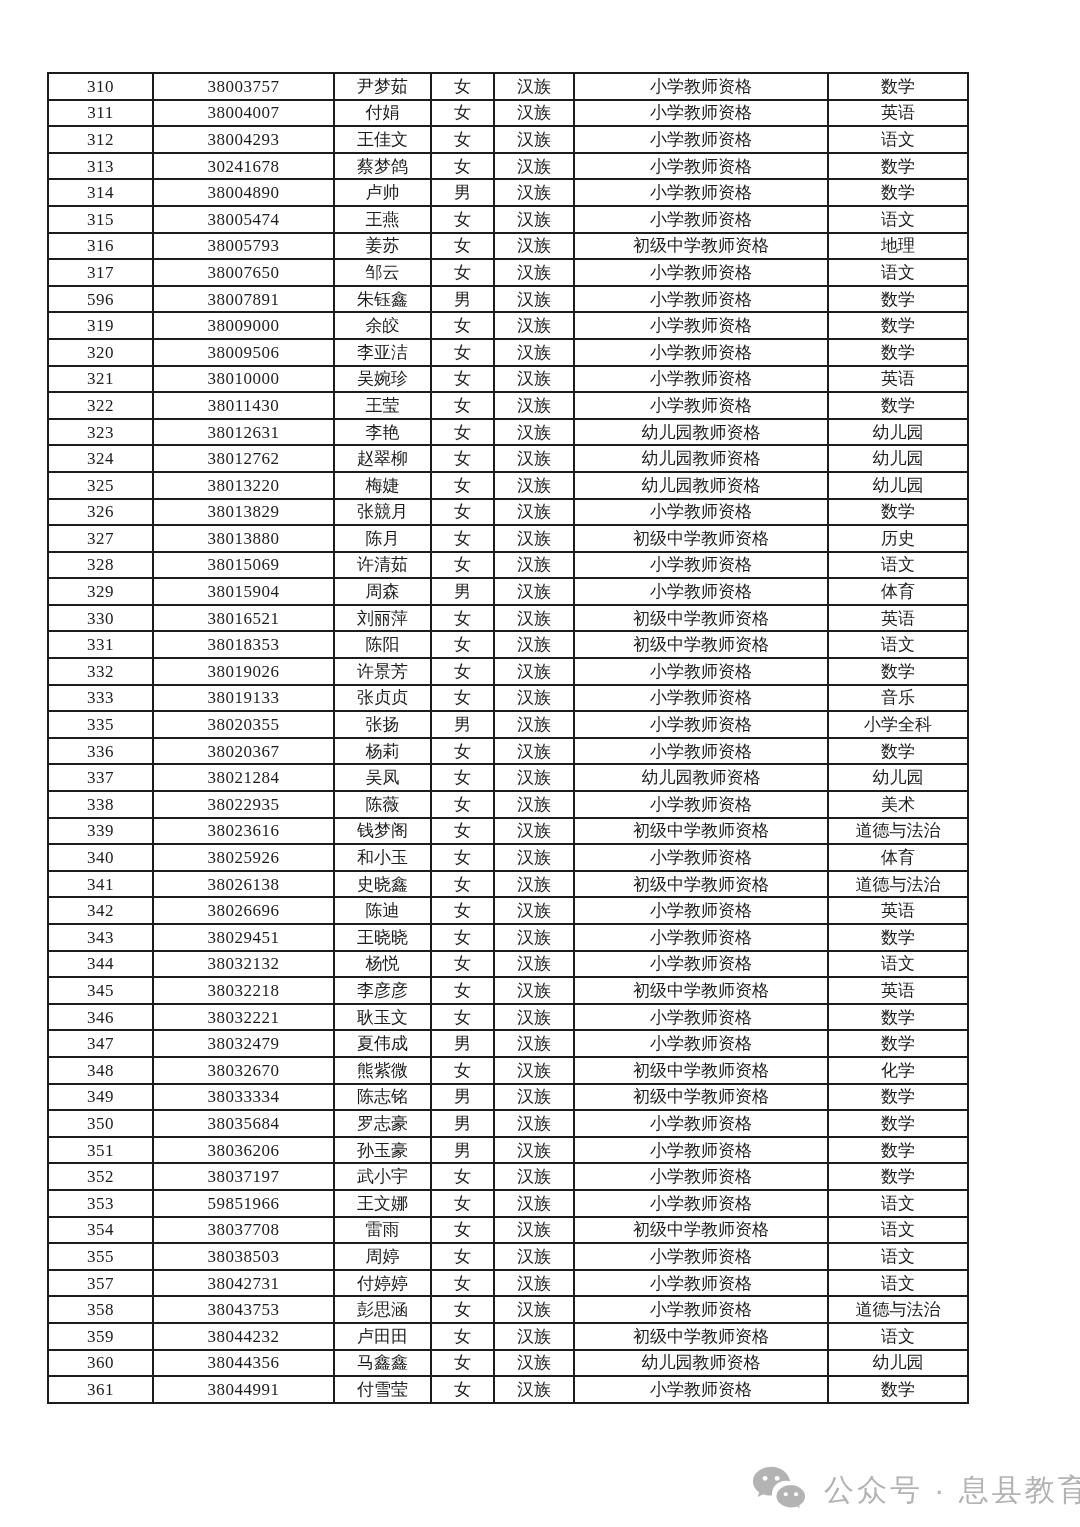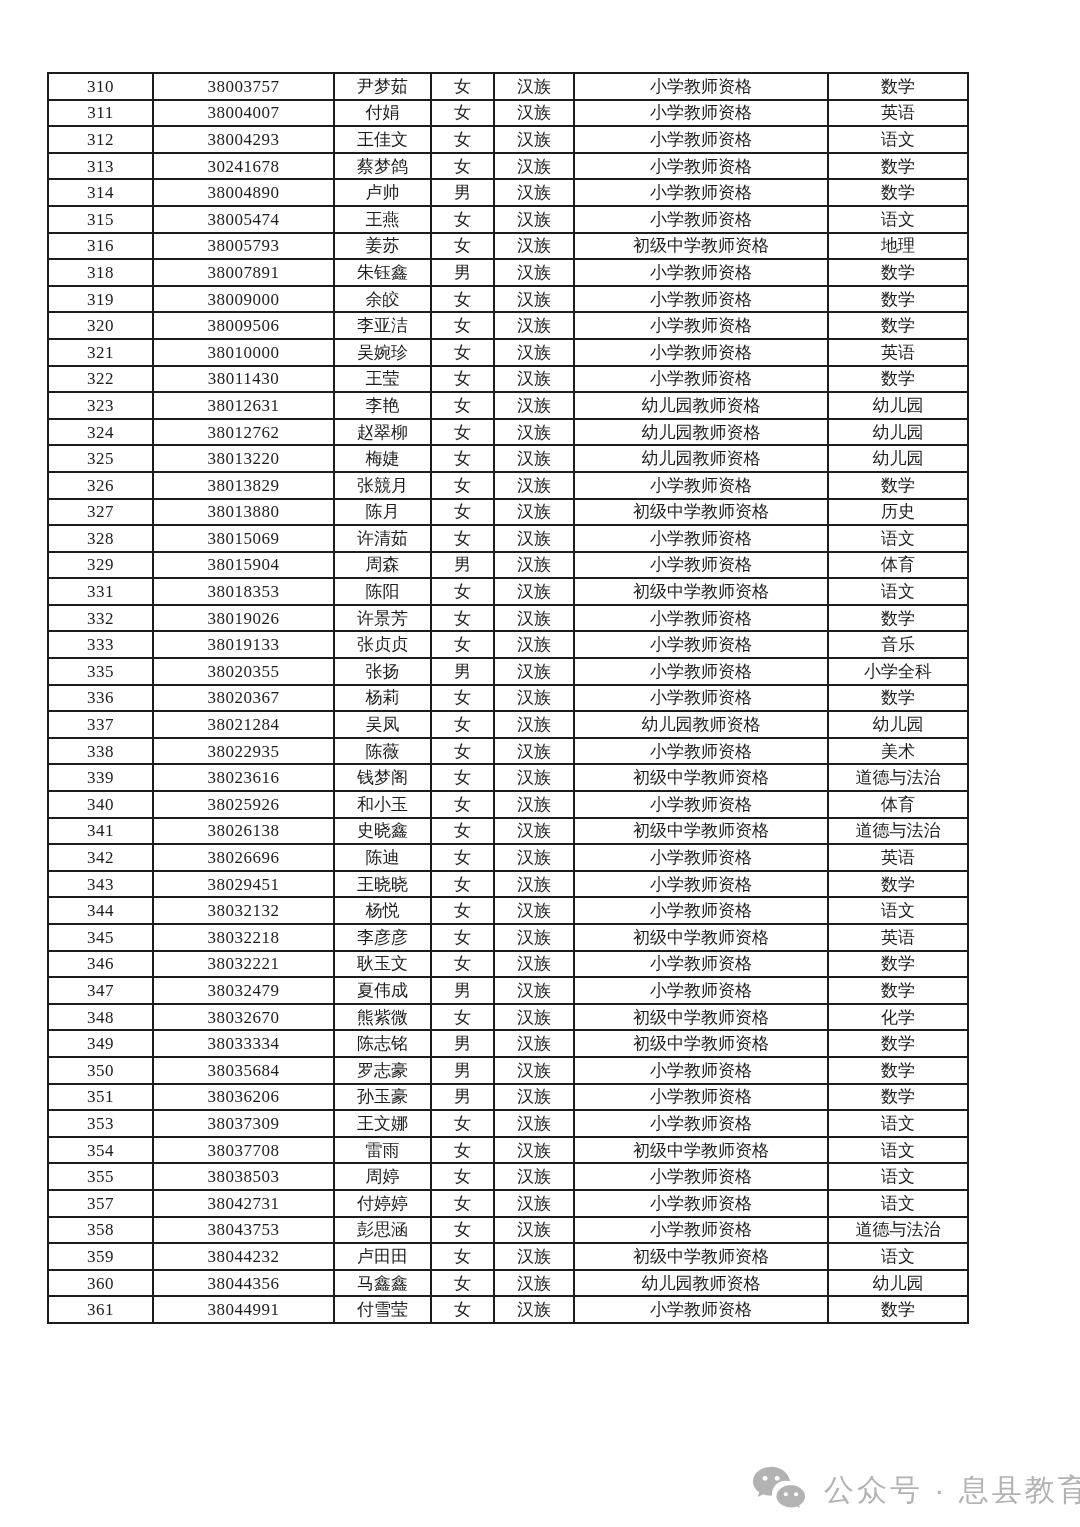--- a/index.html
+++ b/index.html
@@ -145,21 +145,30 @@
         <tr>
           <td class="c0">316</td>
           <td class="c1">38005793</td>
           <td class="c2">姜苏</td>
           <td class="c3">女</td>
           <td class="c4">汉族</td>
           <td class="c5">初级中学教师资格</td>
           <td class="c6">地理</td>
         </tr>
         <tr>
-          <td class="c0">318</td>
+          <td class="c0">317</td>
+          <td class="c1">38007650</td>
+          <td class="c2">邹云</td>
+          <td class="c3">女</td>
+          <td class="c4">汉族</td>
+          <td class="c5">小学教师资格</td>
+          <td class="c6">语文</td>
+        </tr>
+        <tr>
+          <td class="c0">596</td>
           <td class="c1">38007891</td>
           <td class="c2">朱钰鑫</td>
           <td class="c3">男</td>
           <td class="c4">汉族</td>
           <td class="c5">小学教师资格</td>
           <td class="c6">数学</td>
         </tr>
         <tr>
           <td class="c0">319</td>
           <td class="c1">38009000</td>
@@ -253,20 +262,29 @@
         <tr>
           <td class="c0">329</td>
           <td class="c1">38015904</td>
           <td class="c2">周森</td>
           <td class="c3">男</td>
           <td class="c4">汉族</td>
           <td class="c5">小学教师资格</td>
           <td class="c6">体育</td>
         </tr>
         <tr>
+          <td class="c0">330</td>
+          <td class="c1">38016521</td>
+          <td class="c2">刘丽萍</td>
+          <td class="c3">女</td>
+          <td class="c4">汉族</td>
+          <td class="c5">初级中学教师资格</td>
+          <td class="c6">英语</td>
+        </tr>
+        <tr>
           <td class="c0">331</td>
           <td class="c1">38018353</td>
           <td class="c2">陈阳</td>
           <td class="c3">女</td>
           <td class="c4">汉族</td>
           <td class="c5">初级中学教师资格</td>
           <td class="c6">语文</td>
         </tr>
         <tr>
           <td class="c0">332</td>
@@ -433,22 +451,31 @@
         <tr>
           <td class="c0">351</td>
           <td class="c1">38036206</td>
           <td class="c2">孙玉豪</td>
           <td class="c3">男</td>
           <td class="c4">汉族</td>
           <td class="c5">小学教师资格</td>
           <td class="c6">数学</td>
         </tr>
         <tr>
+          <td class="c0">352</td>
+          <td class="c1">38037197</td>
+          <td class="c2">武小宇</td>
+          <td class="c3">女</td>
+          <td class="c4">汉族</td>
+          <td class="c5">小学教师资格</td>
+          <td class="c6">数学</td>
+        </tr>
+        <tr>
           <td class="c0">353</td>
-          <td class="c1">38037309</td>
+          <td class="c1">59851966</td>
           <td class="c2">王文娜</td>
           <td class="c3">女</td>
           <td class="c4">汉族</td>
           <td class="c5">小学教师资格</td>
           <td class="c6">语文</td>
         </tr>
         <tr>
           <td class="c0">354</td>
           <td class="c1">38037708</td>
           <td class="c2">雷雨</td>

